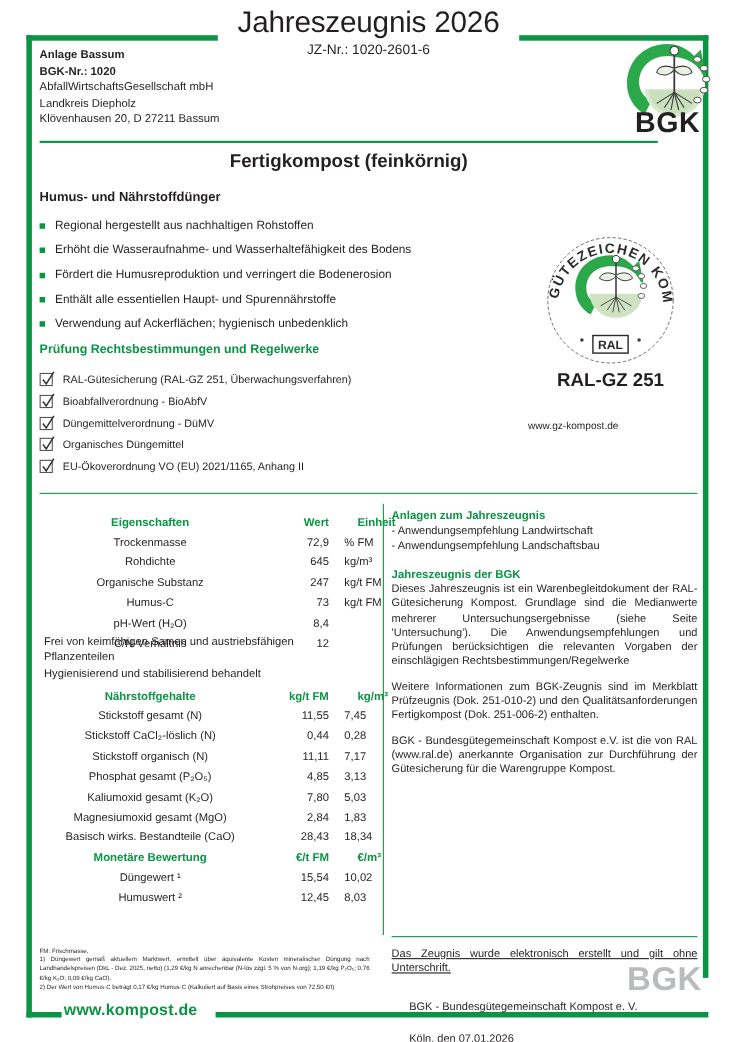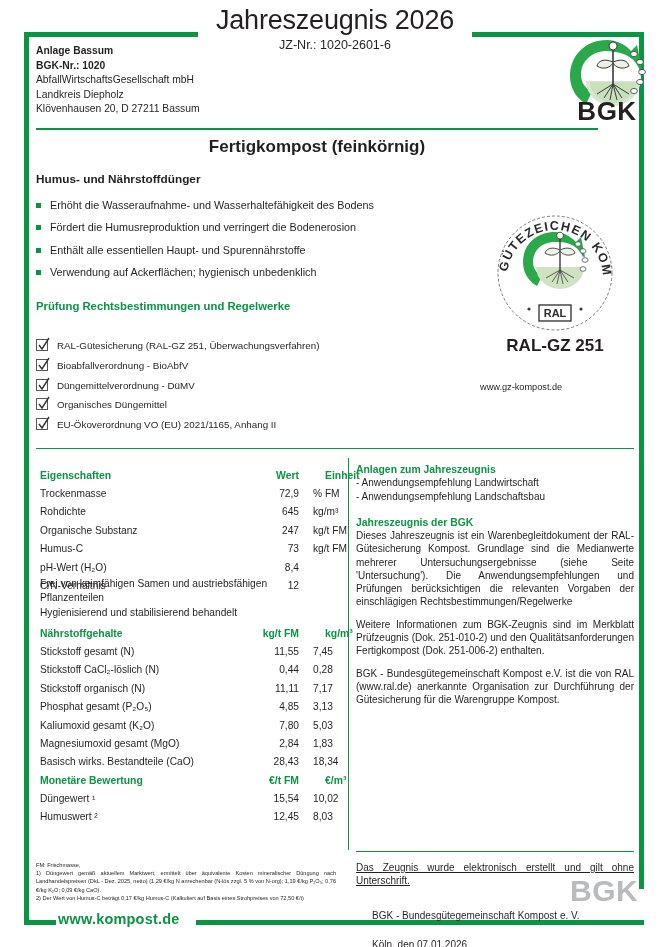--- a/index.html
+++ b/index.html
@@ -111,21 +111,21 @@
     white-space: nowrap;
   }
   .benefits li::before {
     content: ""; position: absolute;
     left: 0; top: 9px; width: 5px; height: 5px;
     background: #0b9444;
   }
 
   
   .reg-title {
-    position: absolute; left: 36px; top: 300px;
+    position: absolute; left: 36px; top: 312px;
     font-size: 11.3px; font-weight: bold; color: #0b9444;
   }
   .regs {
     position: absolute; left: 36px; top: 336px;
     list-style: none; margin: 0; padding: 0;
   }
   .regs li {
     font-size: 9.8px; color: #231f20;
     height: 19.8px; line-height: 19.8px;
     padding-left: 21px; position: relative;
@@ -181,21 +181,21 @@
   }
 
   
   .tbl {
     position: absolute;
     border-collapse: collapse;
     font-size: 10.2px;
     color: #231f20;
   }
   .tbl td, .tbl th {
-    padding: 0; text-align: left;
+    padding: 0; text-align: center;
     font-weight: normal;
     white-space: nowrap;
   }
   .tbl thead th {
     font-weight: bold; color: #0b9444;
     font-size: 10.4px;
   }
   .tbl .c-name { width: 193px; height: 18.4px; }
   .tbl .c-v1   { width: 66px; text-align: right; }
   .tbl .c-v2   { width: 52px; text-align: left; padding-left: 14px; }
@@ -306,20 +306,21 @@
       </g>
     </svg>
   </div>
   <div class="bgk-word">BGK</div>
 
   <div class="hr-product"></div>
   <div class="product-name">Fertigkompost (feinkörnig)</div>
 
   <div class="benefits-title">Humus- und Nährstoffdünger</div>
   <ul class="benefits">
+    <li>Regional hergestellt aus nachhaltigen Rohstoffen</li>
     <li>Erhöht die Wasseraufnahme- und Wasserhaltefähigkeit des Bodens</li>
     <li>Fördert die Humusreproduktion und verringert die Bodenerosion</li>
     <li>Enthält alle essentiellen Haupt- und Spurennährstoffe</li>
     <li>Verwendung auf Ackerflächen; hygienisch unbedenklich</li>
   </ul>
 
   <div class="reg-title">Prüfung Rechtsbestimmungen und Regelwerke</div>
   <ul class="regs">
     <li>
       <span class="chk">

